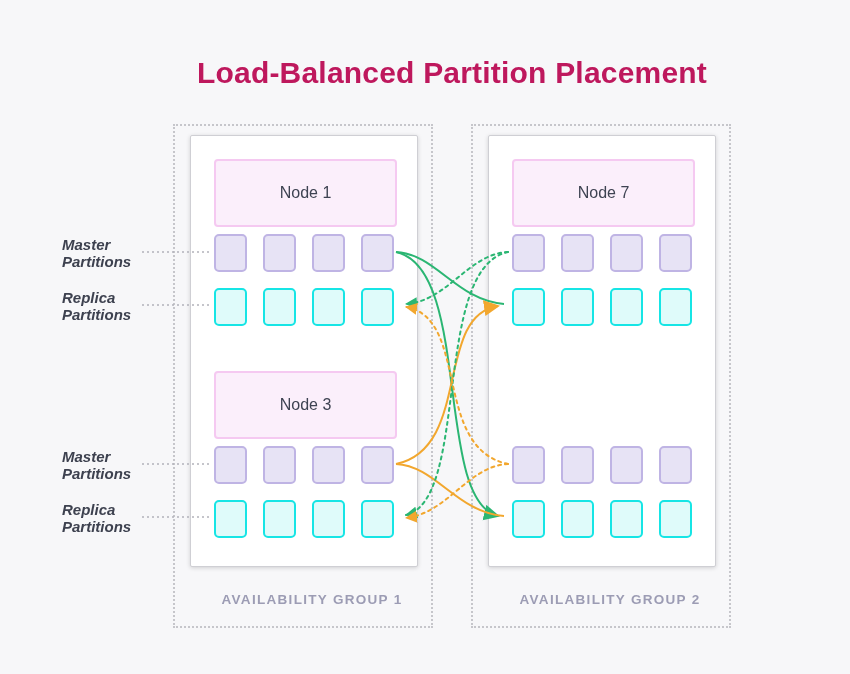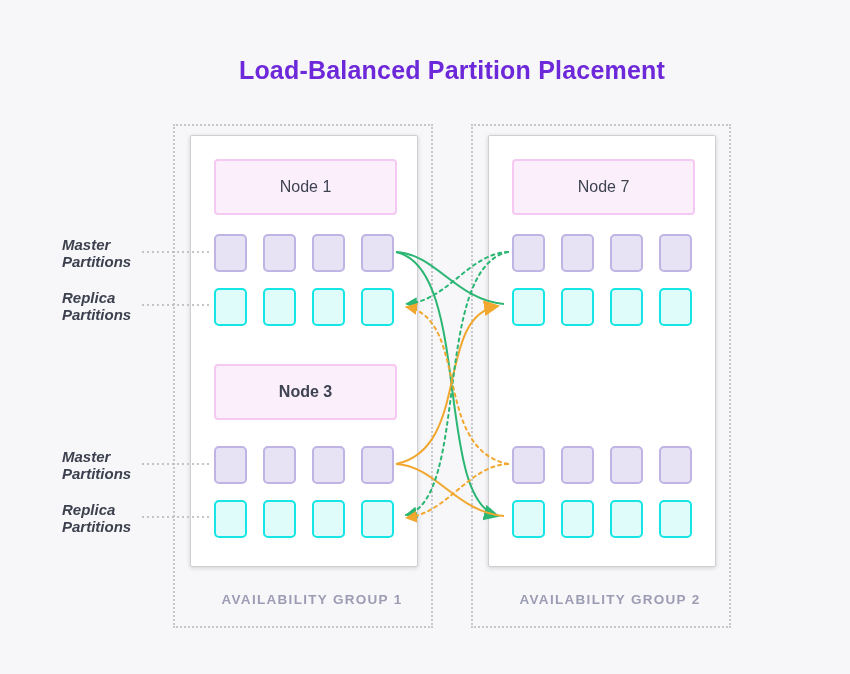--- a/index.html
+++ b/index.html
@@ -1,35 +1,35 @@
 <!DOCTYPE html>
 <html style="--green: #2bb673; --orange: #f2a72e; --master_fill: #e7e3f5; --master_border: #bfb4e4; --replica_fill: #dffbfa; --replica_border: #16e5e5; --node_header_fill: #fbeffb; --node_header_border: #f5c9f1; --leader: #b3b3ba;"><head>
 <meta charset="utf-8">
 <style>
   html,body{margin:0;padding:0;background:#ffffff;font-family:"Liberation Sans","DejaVu Sans",sans-serif;}
   .canvas{position:relative;width:850px;height:674px;background:#f7f7f9;overflow:hidden;}
 
   .title{position:absolute;top:56px;left:452px;transform:translateX(-50%);
-         font-size:25px;font-weight:700;color:#6d28d9;white-space:nowrap;letter-spacing:.2px;}
+         font-size:30px;font-weight:700;color:#be185d;white-space:nowrap;letter-spacing:.2px;}
 
   .group{position:absolute;top:124px;width:260px;height:504px;
          border:2px dotted #c6c6cb;box-sizing:border-box;}
   .group-1{left:173px;} .group-2{left:471px;}
   .group-label{position:absolute;top:466px;left:9px;width:100%;text-align:center;
          font-size:13.5px;font-weight:700;letter-spacing:1.3px;color:#9c9cb4;}
 
   .node-box{position:absolute;top:9px;left:15px;width:228px;height:432px;background:#ffffff;
          border:1px solid #cfcfd4;border-radius:2px;box-sizing:border-box;
          box-shadow:0 1px 4px rgba(0,0,0,0.16);}
 
-  .node-header{position:absolute;left:23px;width:183px;height:56px;background:var(--node_header_fill);
+  .node-header{position:absolute;left:23px;width:183px;height:68px;background:var(--node_header_fill);
          border:2px solid var(--node_header_border);border-radius:4px;box-sizing:border-box;
          display:flex;align-items:center;justify-content:center;
          font-size:16px;color:#3e4352;}
-  .nh-top{top:23px;} .nh-bottom{top:228px;font-weight:bold;}
+  .nh-top{top:23px;} .nh-bottom{top:235px;}
 
   .row{position:absolute;left:0;width:100%;height:38px;}
   .row-m1{top:98px;} .row-r1{top:152px;} .row-m2{top:310px;} .row-r2{top:364px;}
   .sq{position:absolute;width:33px;height:38px;border-radius:5px;box-sizing:border-box;border:2px solid;}
   .c0{left:23px;} .c1{left:72px;} .c2{left:121px;} .c3{left:170px;}
   .sq-master{background:var(--master_fill);border-color:var(--master_border);}
   .sq-replica{background:var(--replica_fill);border-color:var(--replica_border);}
 
   .side-label{position:absolute;left:62px;width:86px;font-size:15px;line-height:17px;
          font-weight:700;color:#3d414f;font-style:italic;}

